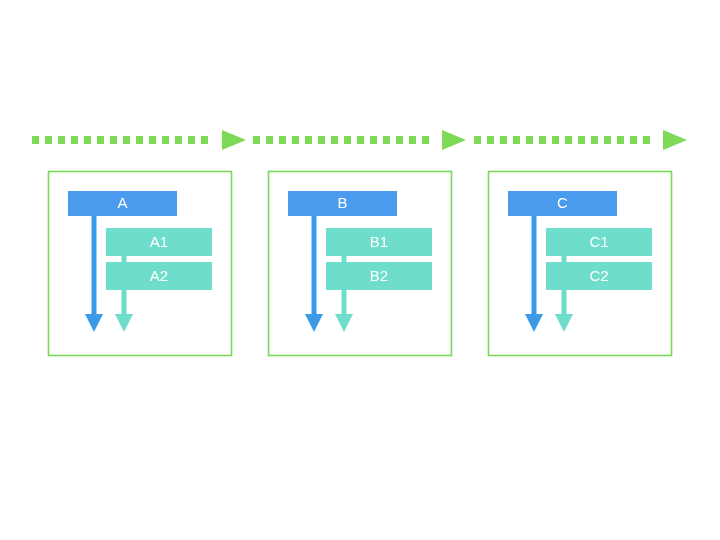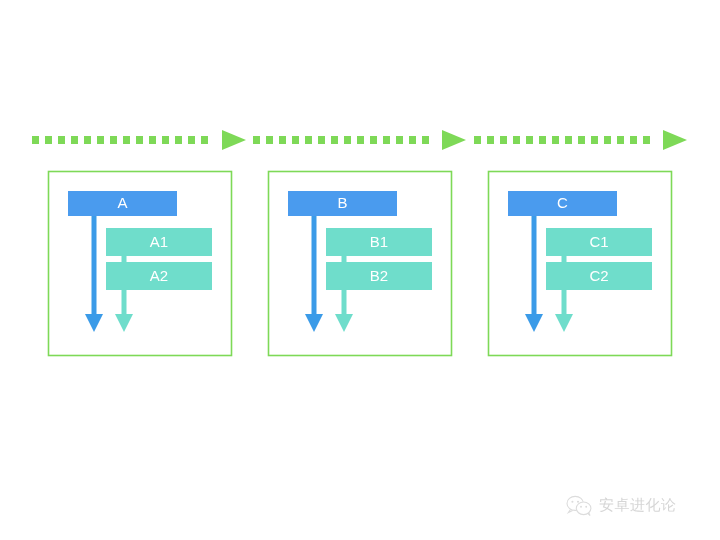--- a/index.html
+++ b/index.html
@@ -148,31 +148,14 @@
           <text x="562.5" y="204.5" class="box-label">C</text>
           <rect x="546" y="228" width="106" height="28" fill="#6FDDCB"></rect>
           <text x="599" y="243" class="box-label">C1</text>
           <rect x="546" y="262" width="106" height="28" fill="#6FDDCB"></rect>
           <text x="599" y="277" class="box-label">C2</text>
         </g>
       </g>
 
   </svg>
 
-  <div class="wm">
-    <svg class="wm-icon" width="26" height="21" viewBox="0 0 26 21">
-      <g fill="none" stroke="#dcdcdc" stroke-width="1.1">
-        <ellipse cx="9.2" cy="8.4" rx="8.2" ry="7"></ellipse>
-        <path d="M4.6 14.2 L2.3 17.6 L6.6 15.6"></path>
-        <ellipse cx="17.6" cy="13.3" rx="7.3" ry="6.3" fill="#ffffff"></ellipse>
-        <path d="M21.8 18.3 L24.1 20.6 L22.6 17.5"></path>
-      </g>
-      <g fill="#dcdcdc">
-        <circle cx="6.4" cy="6.7" r="1.05"></circle>
-        <circle cx="12.0" cy="6.7" r="1.05"></circle>
-        <circle cx="15.0" cy="11.7" r="0.95"></circle>
-        <circle cx="20.2" cy="11.7" r="0.95"></circle>
-      </g>
-    </svg>
-    <span class="wm-text">安卓进化论</span>
-  </div>
 
 </div>
 
 </body></html>

